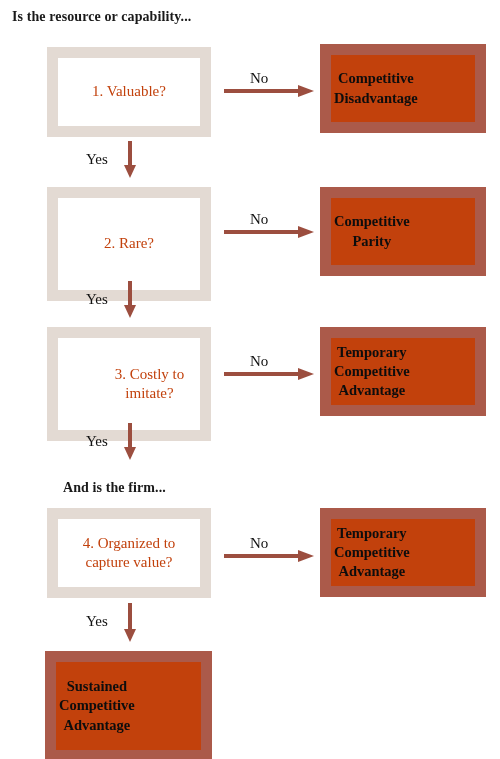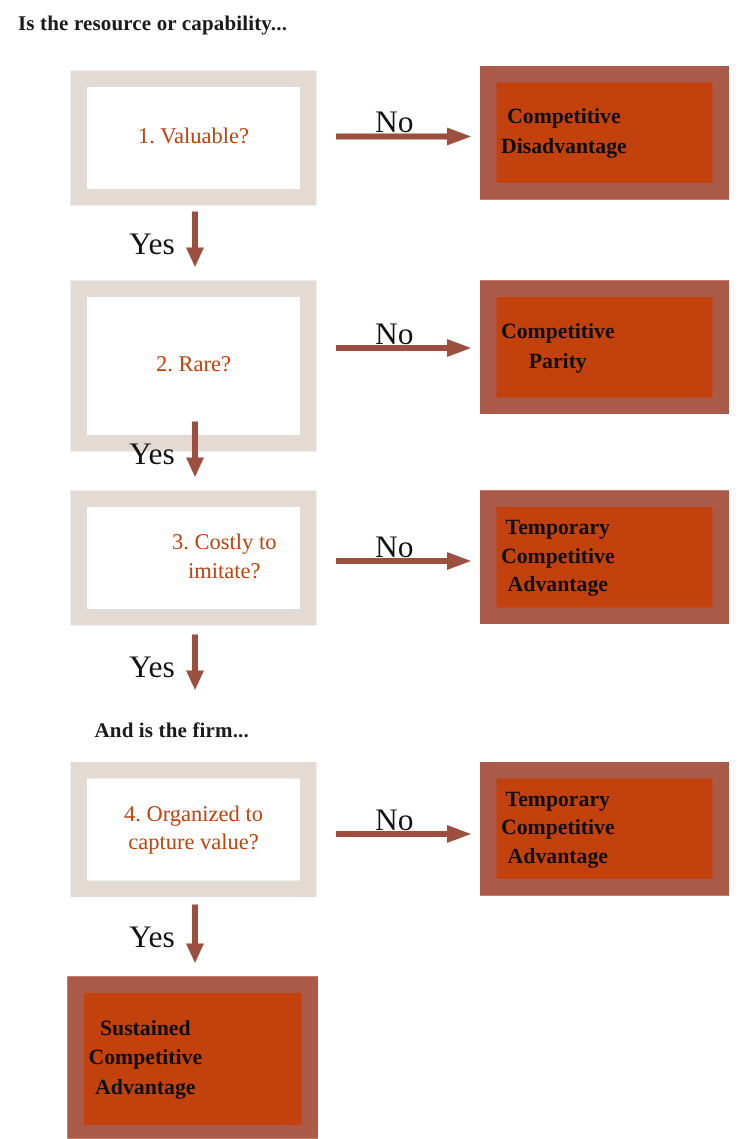--- a/index.html
+++ b/index.html
@@ -75,21 +75,21 @@
 
   
   .arrow-h, .arrow-v {
     position: absolute;
     overflow: visible;
   }
 
   
   .edge-label {
     position: absolute;
-    font-size: 21px;
+    font-size: 15px;
     color: #111111;
     font-weight: normal;
     white-space: nowrap;
     line-height: 1;
   }
 </style>
 </head>
 <body>
 
 <div id="diagram">
@@ -133,21 +133,21 @@
     <span class="olabel"><span>Competitive</span><br><span>Parity</span></span>
   </div>
 
   <div class="edge-label" style="left:86px; top:292px;">Yes</div>
 
   <svg class="arrow-v" style="left:122px; top:281px;" width="16" height="38" viewBox="0 0 16 38">
     <line x1="8" y1="0" x2="8" y2="26" stroke="#9c4e3f" stroke-width="4"></line>
     <polygon points="2,24 8,37 14,24" fill="#9c4e3f"></polygon>
   </svg>
 
-  <div class="qbox" style="left:47px; top:327px; width:164px; height:90px;padding-left:41px;">
+  <div class="qbox" style="left:47px; top:327px; width:164px; height:114px;padding-left:41px;">
     <span class="qlabel">3. Costly to imitate?</span>
   </div>
 
   <div class="edge-label" style="left:250px; top:354px;">No</div>
 
   <svg class="arrow-h" style="left:224px; top:366px;" width="92" height="16" viewBox="0 0 92 16">
     <line x1="0" y1="8" x2="78" y2="8" stroke="#9c4e3f" stroke-width="4"></line>
     <polygon points="74,2 90,8 74,14" fill="#9c4e3f"></polygon>
   </svg>
 

